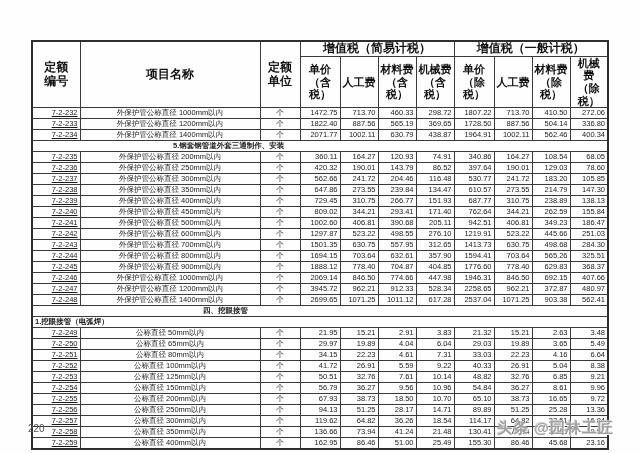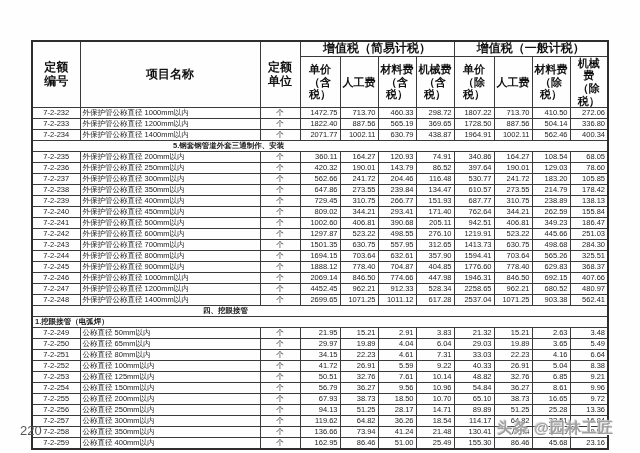--- a/index.html
+++ b/index.html
@@ -18,27 +18,27 @@
     font-size:7.5px;line-height:1.15;padding:0 2px;overflow:hidden;white-space:nowrap;
   }
   table.quota thead th{
     font-weight:bold;text-align:center;vertical-align:middle;color:#111;
     white-space:pre-line;
   }
   tr.group-row th{height:12px;font-size:12px;}
   tr.sub-row th{height:24px;font-size:11px;}
   th.span2{font-size:8px;}
   tbody td{height:10px;vertical-align:middle;}
-  td.no{text-align:center;}
-  td.name{text-align:left;padding-left:4px;}
+  td.no{text-align:right;text-decoration:underline;}
+  td.name{text-align:center;padding-left:4px;}
   td.unit{text-align:center;}
   td.val{text-align:right;padding-right:4px;}
   td.section{font-weight:bold;text-align:left;font-size:8px;white-space:nowrap;}
   .pageno{
-    position:absolute;left:20px;top:423px;font-size:13px;color:#555;
+    position:absolute;left:28px;top:423px;font-size:10px;color:#555;
   }
   .watermark{
     position:absolute;right:26px;top:419px;font-size:15px;font-weight:bold;
     color:#a0a0a0;letter-spacing:1px;
     text-shadow:1px 1px 0 #ffffff,-1px -1px 1px #c8c8c8;
   }
 </style>
 </head>
 <body>
 
@@ -171,21 +171,21 @@
           <td class="no">7-2-238</td>
           <td class="name">外保护管公称直径 350mm以内</td>
           <td class="unit">个</td>
           <td class="val">647.86</td>
           <td class="val">273.55</td>
           <td class="val">239.84</td>
           <td class="val">134.47</td>
           <td class="val">610.57</td>
           <td class="val">273.55</td>
           <td class="val">214.79</td>
-          <td class="val">178.42</td>
+          <td class="val">147.30</td>
         </tr>
         <tr>
           <td class="no">7-2-239</td>
           <td class="name">外保护管公称直径 400mm以内</td>
           <td class="unit">个</td>
           <td class="val">729.45</td>
           <td class="val">310.75</td>
           <td class="val">266.77</td>
           <td class="val">151.93</td>
           <td class="val">687.77</td>
@@ -281,27 +281,27 @@
           <td class="val">447.98</td>
           <td class="val">1946.31</td>
           <td class="val">846.50</td>
           <td class="val">692.15</td>
           <td class="val">407.66</td>
         </tr>
         <tr>
           <td class="no">7-2-247</td>
           <td class="name">外保护管公称直径 1200mm以内</td>
           <td class="unit">个</td>
-          <td class="val">4452.45</td>
+          <td class="val">3945.72</td>
           <td class="val">962.21</td>
           <td class="val">912.33</td>
           <td class="val">528.34</td>
           <td class="val">2258.65</td>
           <td class="val">962.21</td>
-          <td class="val">680.52</td>
+          <td class="val">372.87</td>
           <td class="val">480.97</td>
         </tr>
         <tr>
           <td class="no">7-2-248</td>
           <td class="name">外保护管公称直径 1400mm以内</td>
           <td class="unit">个</td>
           <td class="val">2699.65</td>
           <td class="val">1071.25</td>
           <td class="val">1011.12</td>
           <td class="val">617.28</td>

